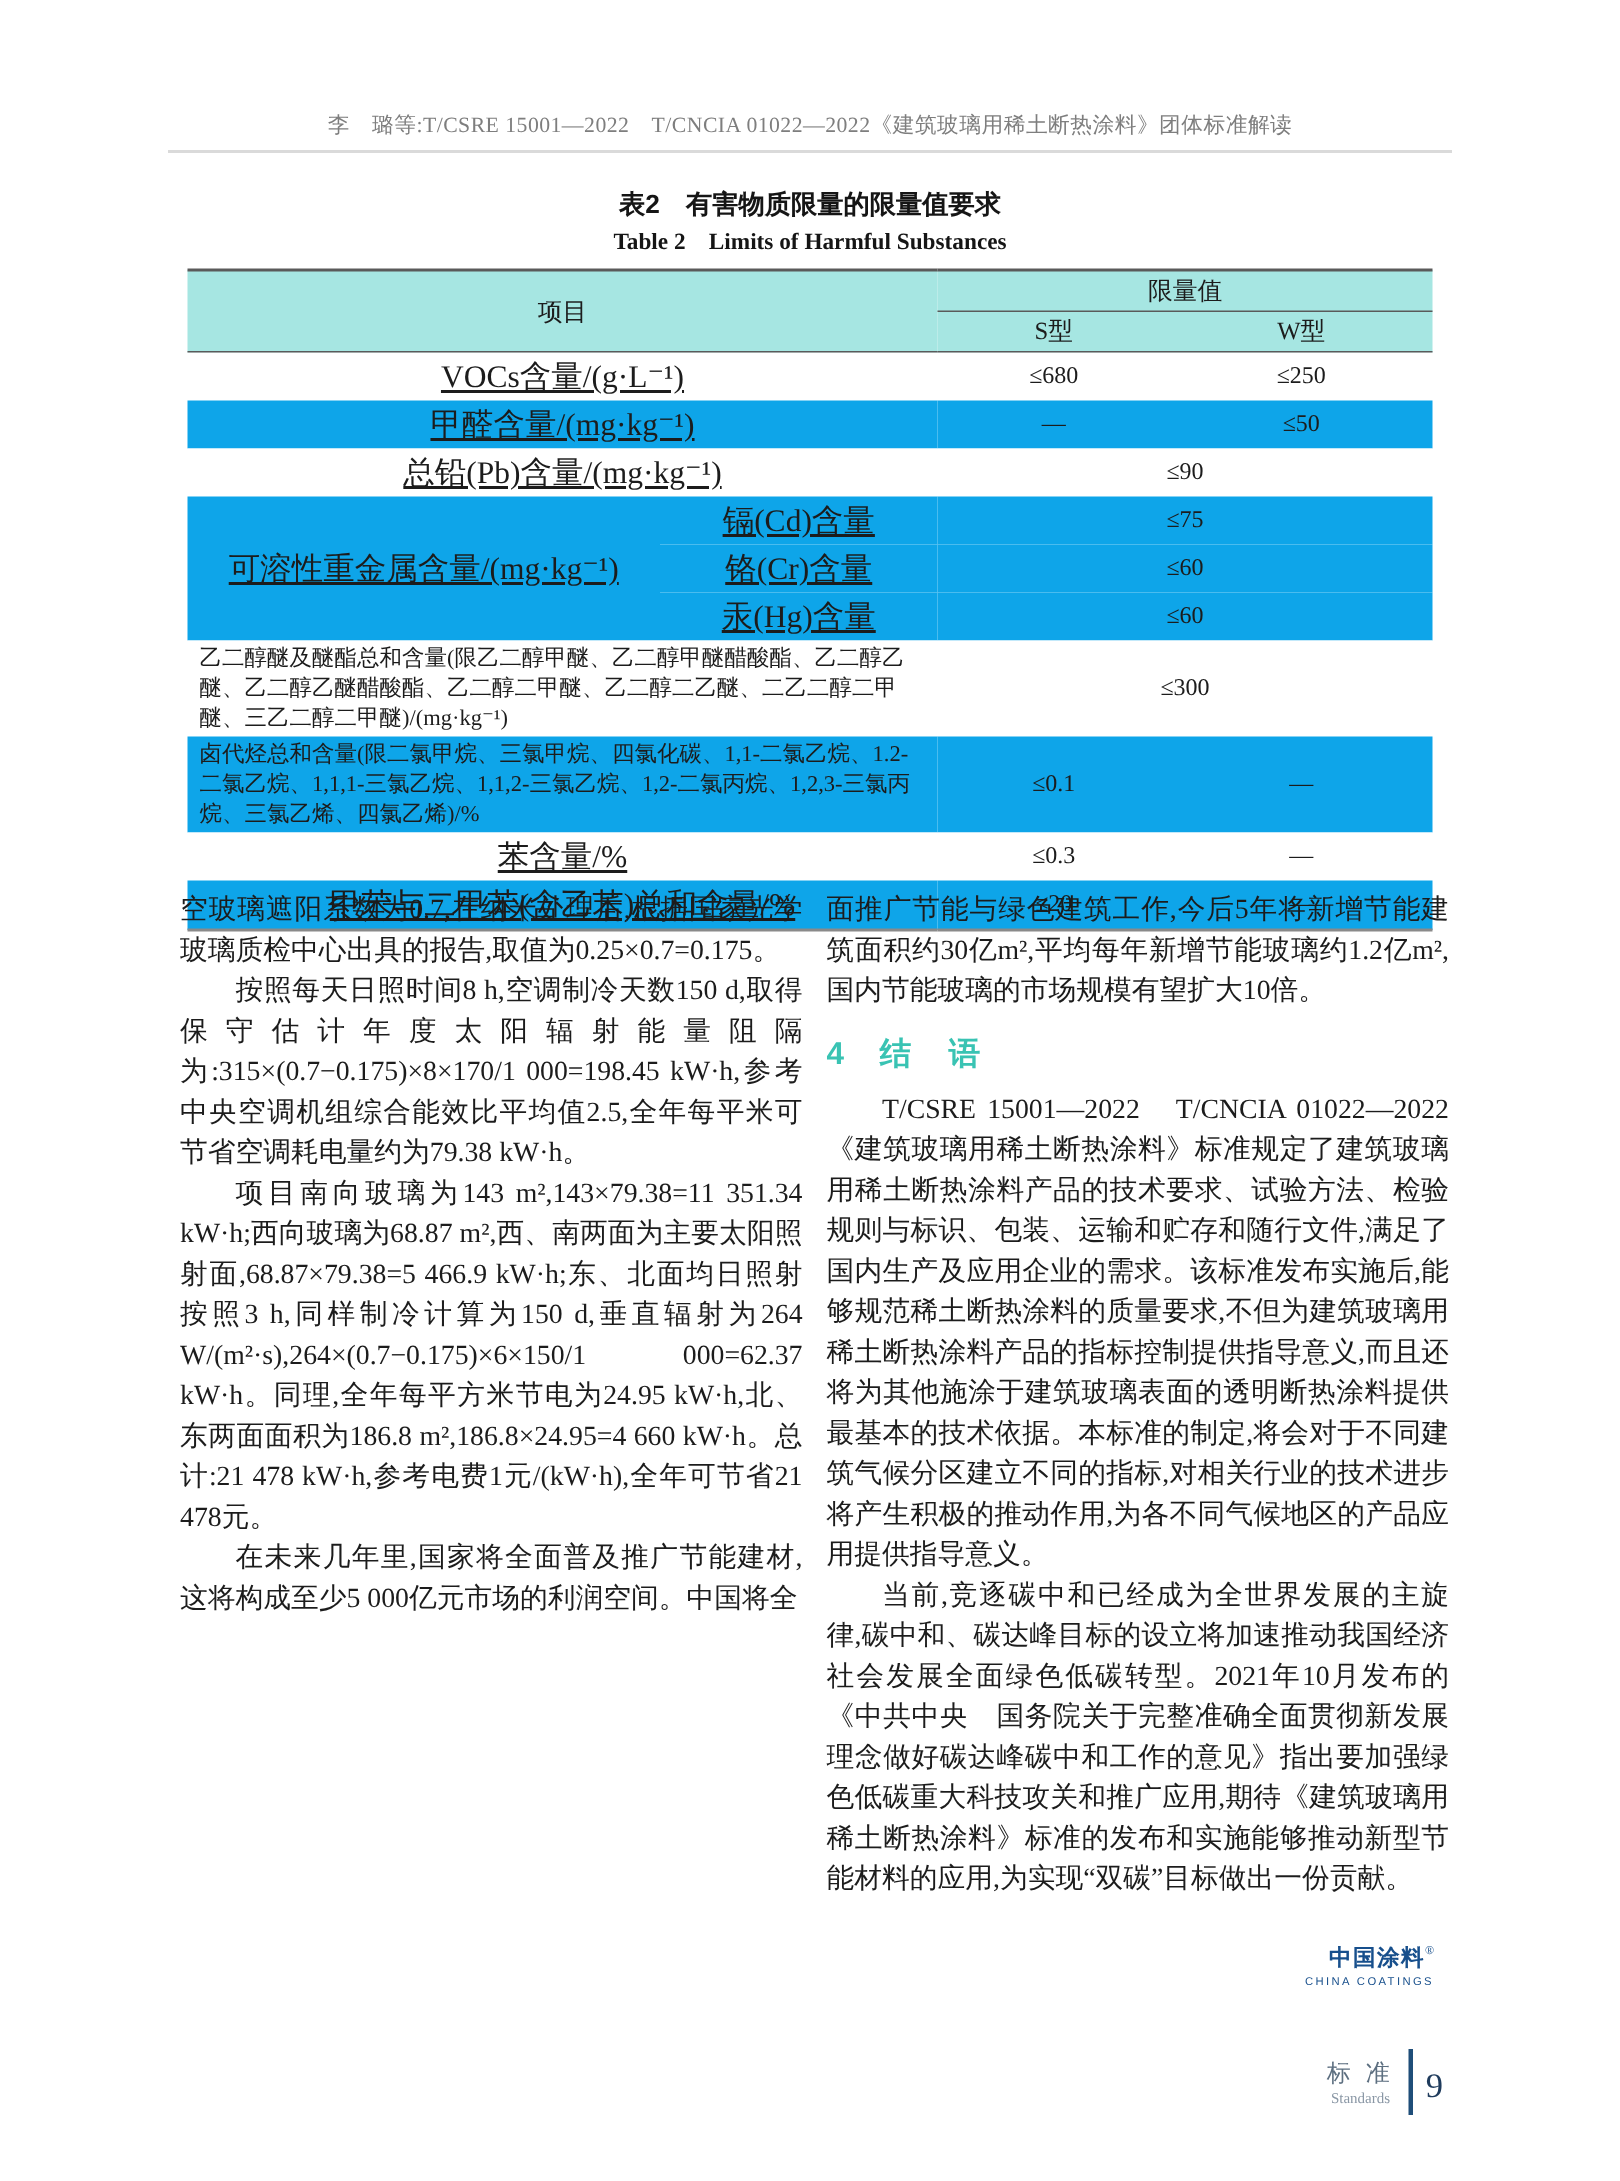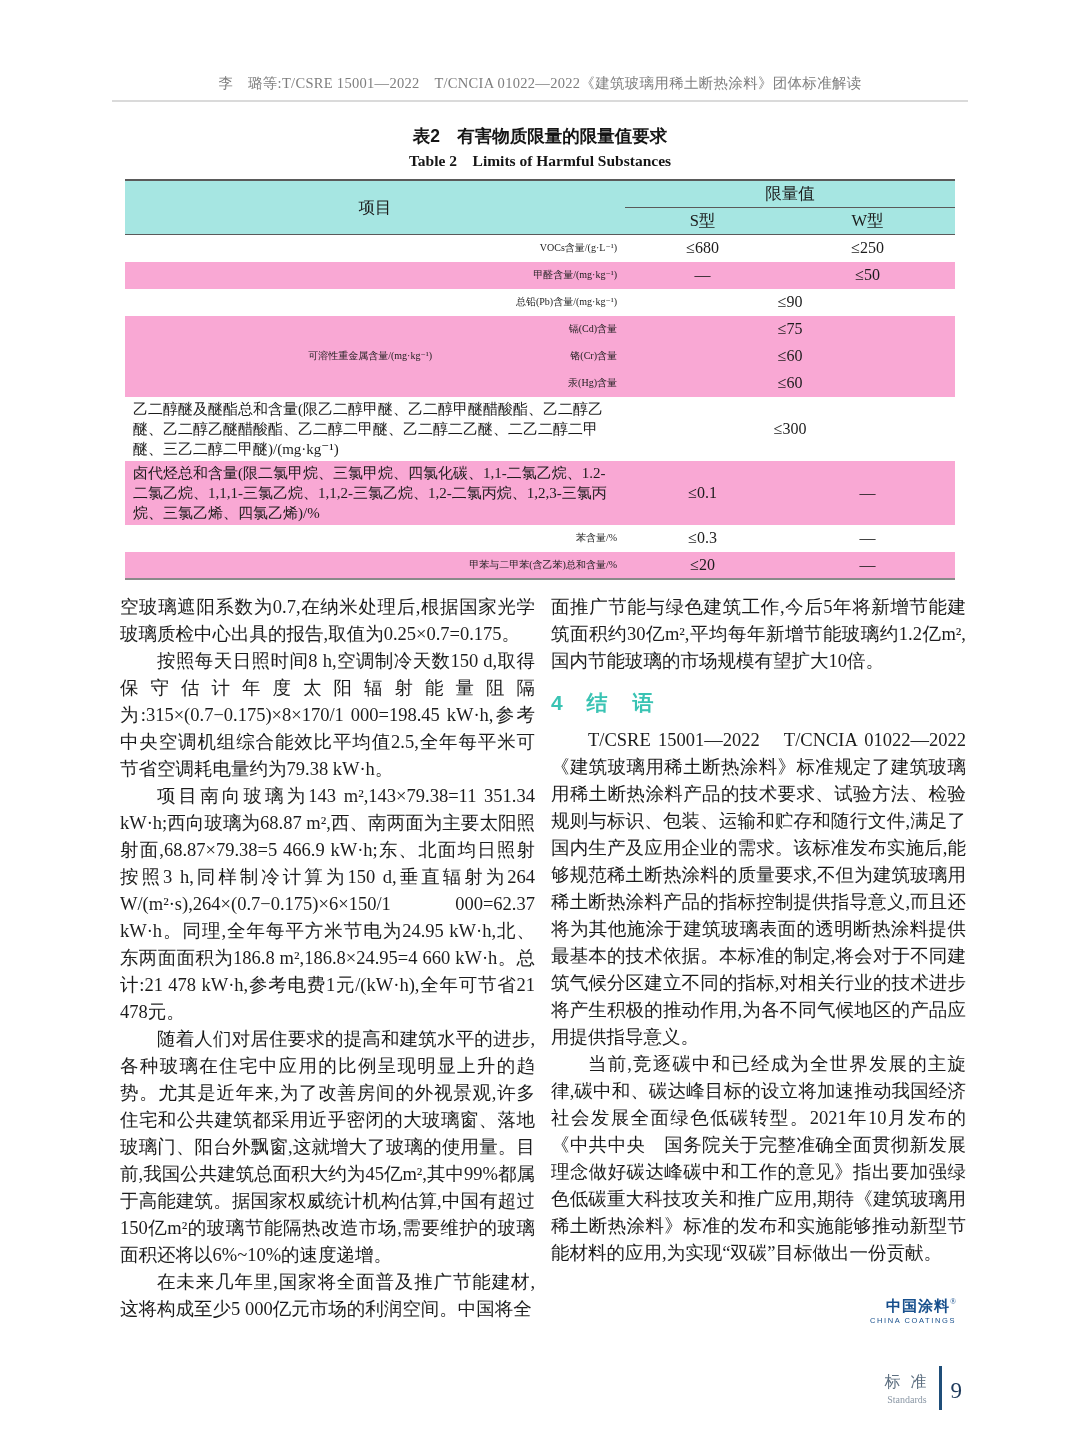--- a/index.html
+++ b/index.html
@@ -58,22 +58,22 @@
   tr.hdr td {
     background: #a6e6e2;
     text-align: center;
     height: 26px;
     font-size: 16.5px;
   }
   td.item-head { border-bottom: 1.5px solid #5a5a5a; }
   td.limit-head { border-bottom: 1px solid #5a5a5a; }
   tr.hdr-bottom td { border-bottom: 1.5px solid #5a5a5a; }
   tr.plain td { background: #ffffff; }
-  tr.zebra td { background: #f9a8d4; }
-  td.lbl { text-align: right; padding-left: 12px; font-size: 10px; height: 27px; }
+  tr.zebra td { background: #0ea5e9; }
+  td.lbl { text-align: center; padding-left: 12px; font-size: 21px; height: 27px; text-decoration: underline; }
   td.lbl-multi { text-align: left; padding: 4px 12px; font-size: 15px; line-height: 20px; }
   td.val { text-align: center; font-size: 16px; }
 
   
   .columns {
     position: absolute;
     top: 594px; left: 120px;
     width: 846px;
     display: flex;
     gap: 16px;
@@ -220,21 +220,20 @@
         </tr>
       </tbody>
     </table>
   </div>
 
   <div class="columns">
     <div class="col">
       <p class="noindent">空玻璃遮阳系数为0.7,在纳米处理后,根据国家光学玻璃质检中心出具的报告,取值为0.25×0.7=0.175。</p>
       <p>按照每天日照时间8 h,空调制冷天数150 d,取得保守估计年度太阳辐射能量阻隔为:315×(0.7−0.175)×8×170/1 000=198.45 kW·h,参考中央空调机组综合能效比平均值2.5,全年每平米可节省空调耗电量约为79.38 kW·h。</p>
       <p>项目南向玻璃为143 m²,143×79.38=11 351.34 kW·h;西向玻璃为68.87 m²,西、南两面为主要太阳照射面,68.87×79.38=5 466.9 kW·h;东、北面均日照射按照3 h,同样制冷计算为150 d,垂直辐射为264 W/(m²·s),264×(0.7−0.175)×6×150/1 000=62.37 kW·h。同理,全年每平方米节电为24.95 kW·h,北、东两面面积为186.8 m²,186.8×24.95=4 660 kW·h。总计:21 478 kW·h,参考电费1元/(kW·h),全年可节省21 478元。</p>
-      <p>随着人们对居住要求的提高和建筑水平的进步,各种玻璃在住宅中应用的比例呈现明显上升的趋势。尤其是近年来,为了改善房间的外视景观,许多住宅和公共建筑都采用近乎密闭的大玻璃窗、落地玻璃门、阳台外飘窗,这就增大了玻璃的使用量。目前,我国公共建筑总面积大约为45亿m²,其中99%都属于高能建筑。据国家权威统计机构估算,中国有超过150亿m²的玻璃节能隔热改造市场,需要维护的玻璃面积还将以6%~10%的速度递增。</p>
       <p>在未来几年里,国家将全面普及推广节能建材,这将构成至少5 000亿元市场的利润空间。中国将全</p>
     </div>
 
     <div class="col">
       <p class="noindent">面推广节能与绿色建筑工作,今后5年将新增节能建筑面积约30亿m²,平均每年新增节能玻璃约1.2亿m²,国内节能玻璃的市场规模有望扩大10倍。</p>
       <h2 class="section-heading">
         <span class="hnum">4</span>
         <span class="htitle">结　语</span>
       </h2>
       <p>T/CSRE 15001—2022　T/CNCIA 01022—2022《建筑玻璃用稀土断热涂料》标准规定了建筑玻璃用稀土断热涂料产品的技术要求、试验方法、检验规则与标识、包装、运输和贮存和随行文件,满足了国内生产及应用企业的需求。该标准发布实施后,能够规范稀土断热涂料的质量要求,不但为建筑玻璃用稀土断热涂料产品的指标控制提供指导意义,而且还将为其他施涂于建筑玻璃表面的透明断热涂料提供最基本的技术依据。本标准的制定,将会对于不同建筑气候分区建立不同的指标,对相关行业的技术进步将产生积极的推动作用,为各不同气候地区的产品应用提供指导意义。</p>

